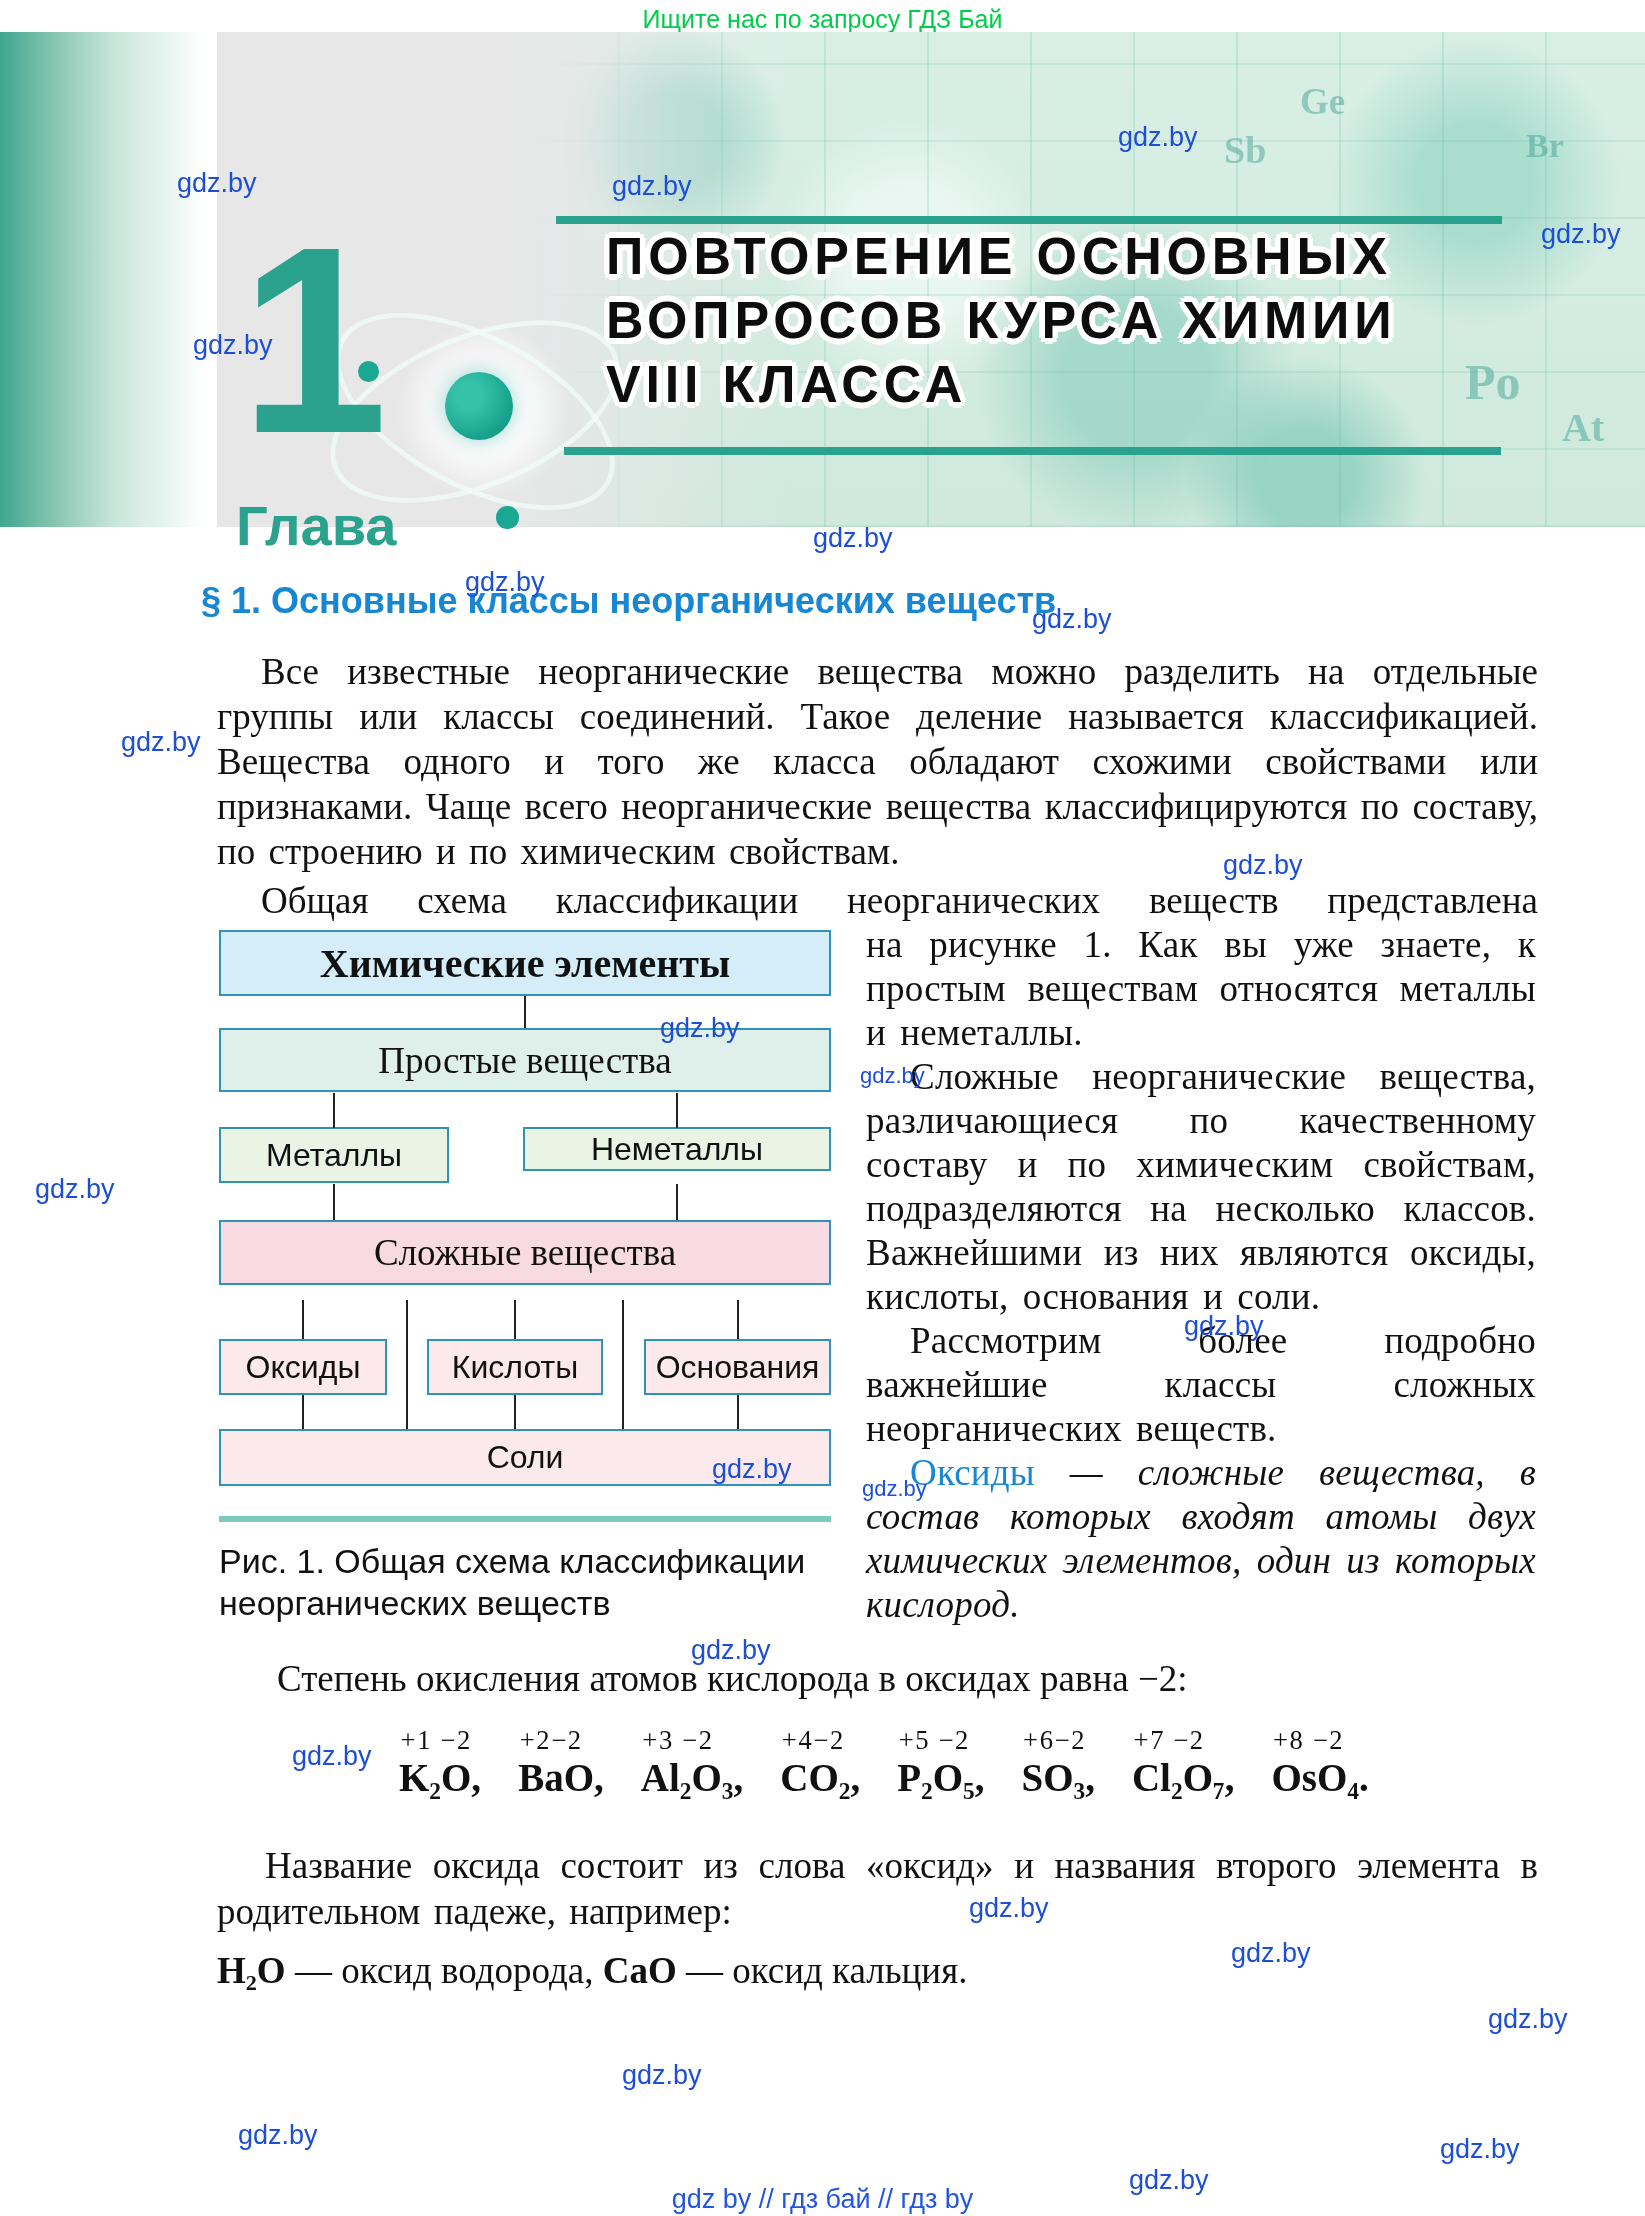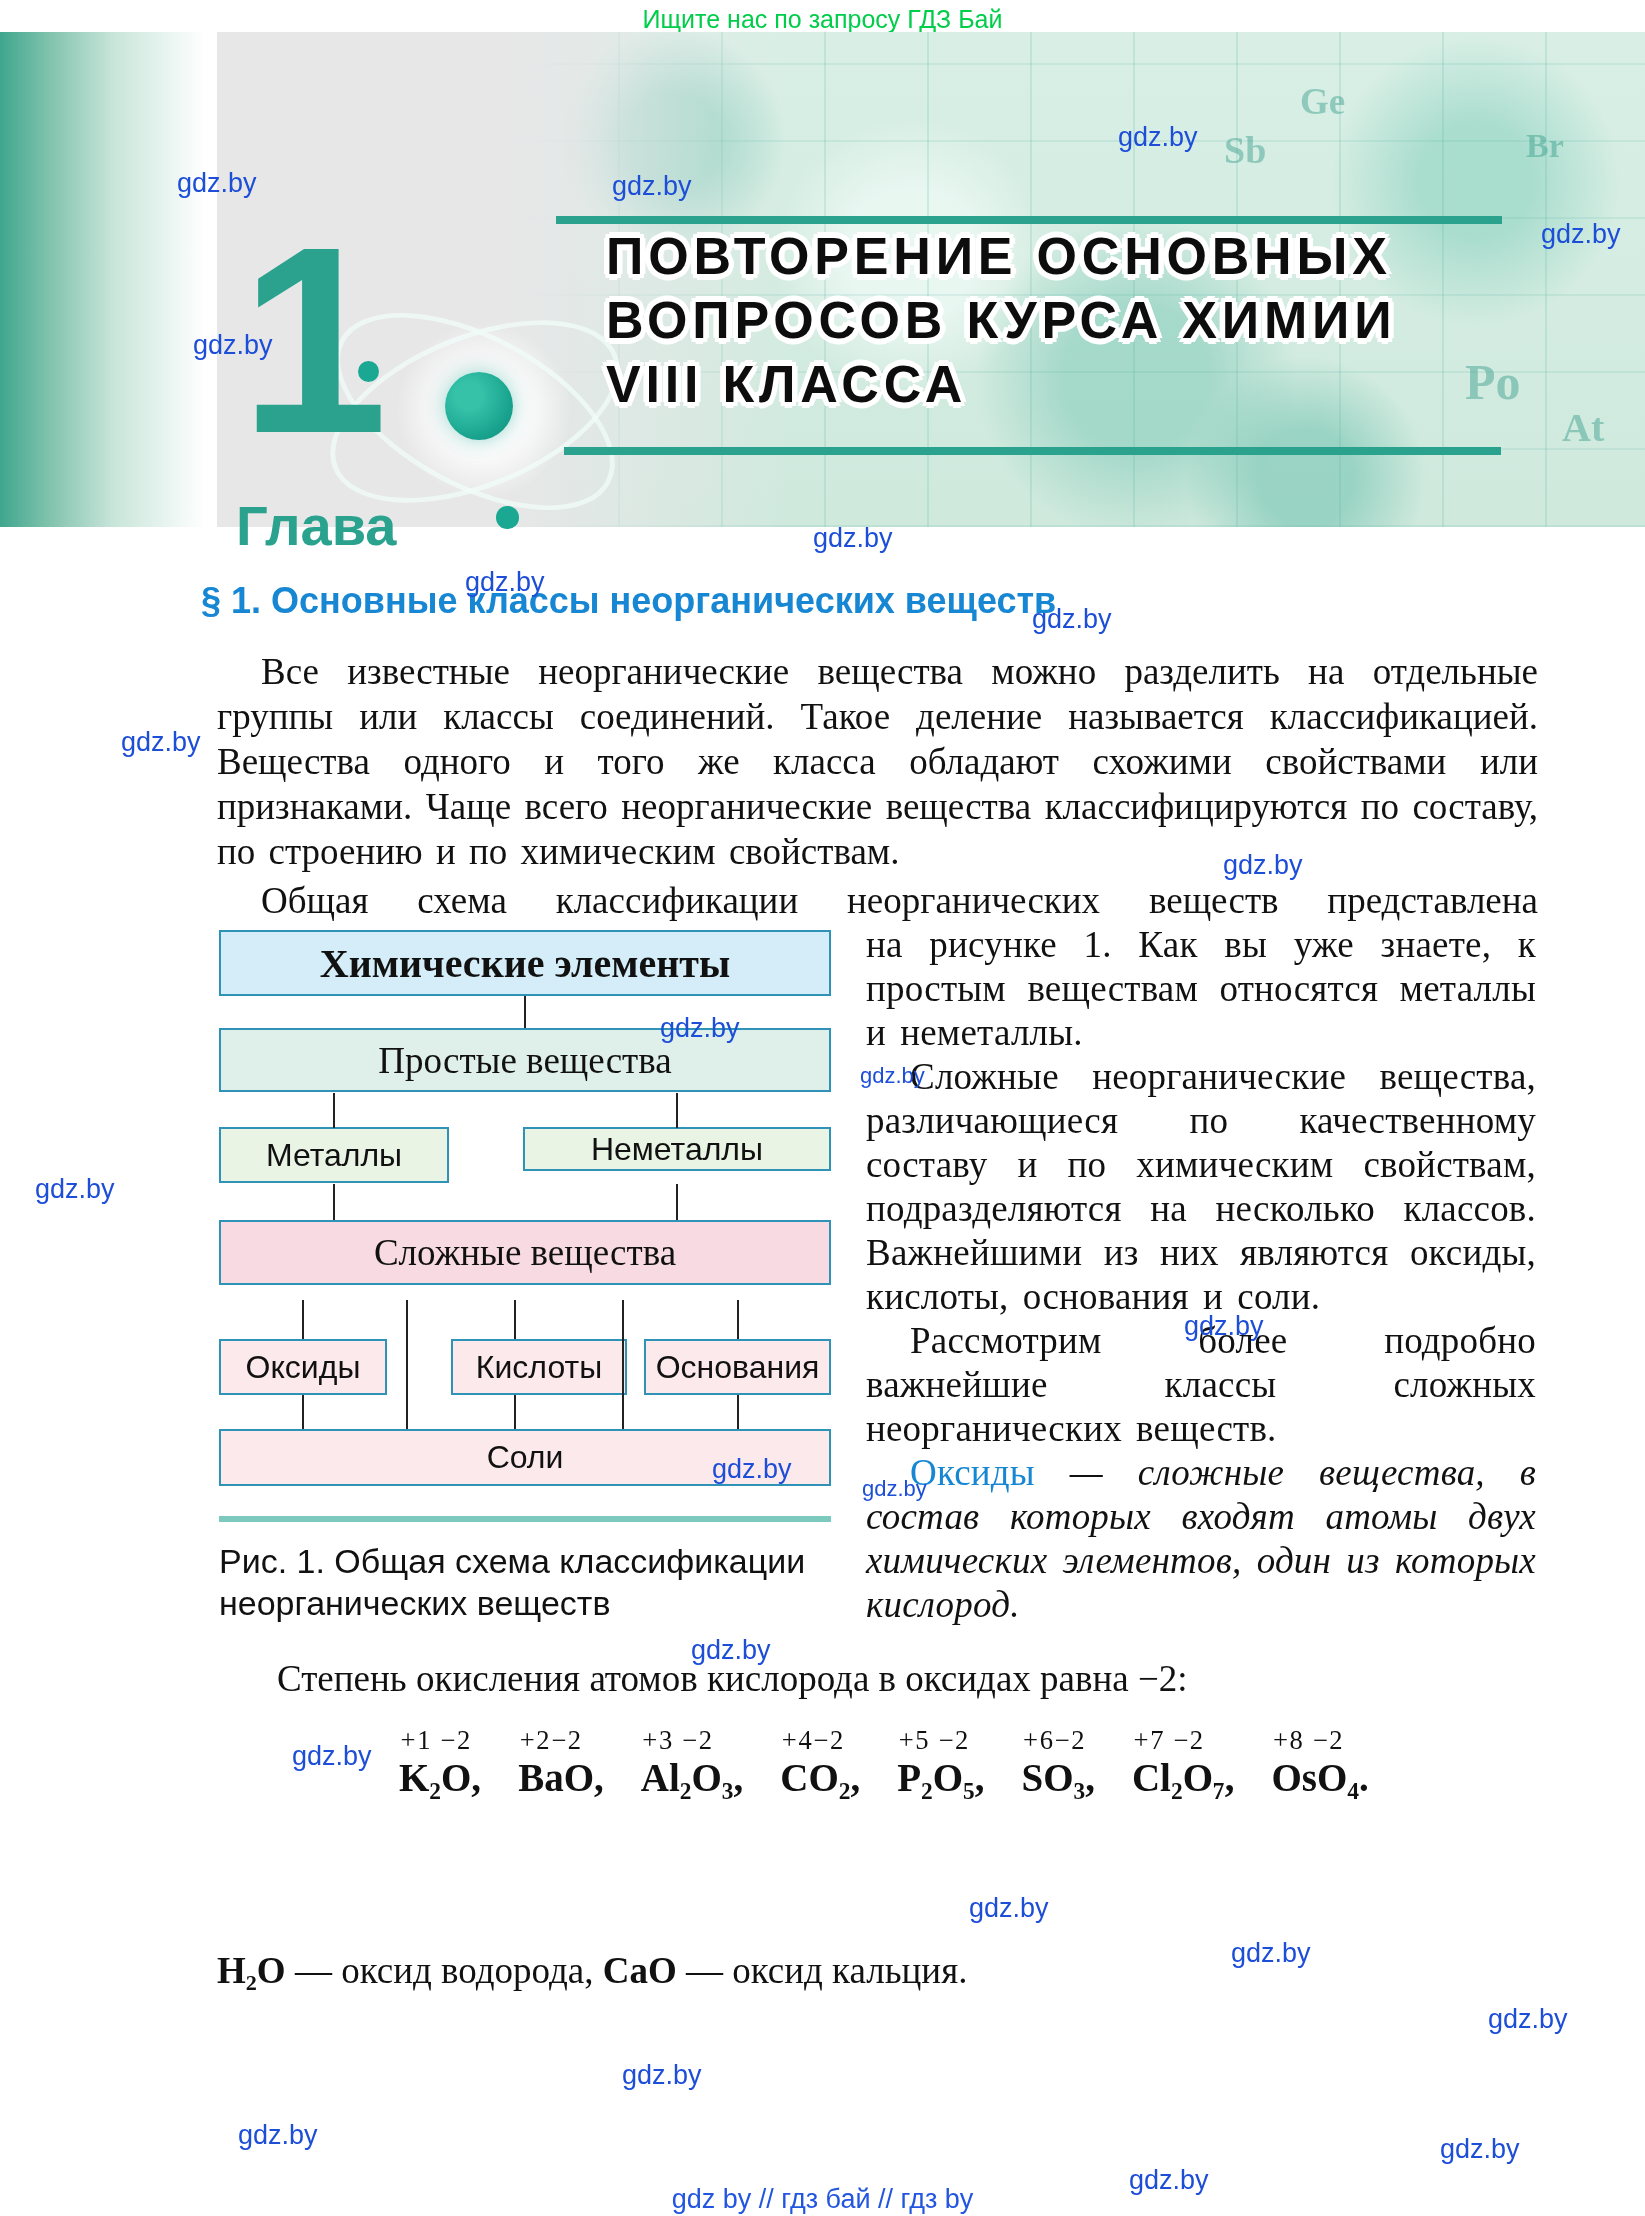--- a/index.html
+++ b/index.html
@@ -110,21 +110,21 @@
   }
   .db-serif-b { font-family:"Liberation Serif",serif; font-weight:bold; font-size:40px; }
   .db-serif   { font-family:"Liberation Serif",serif; font-size:37px; }
   .db-sans    { font-family:"Liberation Sans",sans-serif; font-size:32px; }
   .b-chem   { left:0; top:0; width:612px; height:66px; background:#d5edf8; }
   .b-simple { left:0; top:98px; width:612px; height:64px; background:#dfefea; }
   .b-metal  { left:0; top:197px; width:230px; height:56px; background:#eaf4e4; }
   .b-nonmet { left:304px; top:197px; width:308px; height:44px; background:#eaf4e4; }
   .b-complex{ left:0; top:290px; width:612px; height:65px; background:#f8dbe2;text-align:center; }
   .b-oxide  { left:0; top:409px; width:168px; height:56px; background:#fbe9ec; }
-  .b-acid   { left:208px; top:409px; width:176px; height:56px; background:#fbe9ec;margin-left:24px; }
+  .b-acid   { left:208px; top:409px; width:176px; height:56px; background:#fbe9ec; }
   .b-base   { left:425px; top:409px; width:187px; height:56px; background:#fbe9ec; }
   .b-salt   { left:0; top:499px; width:612px; height:57px; background:#fbe9ec; }
   .cline { position:absolute; width:2.4px; background:#222; }
   .divider { position:absolute; left:0; top:586px; width:612px; height:6.4px; background:#7ccabe; }
   .caption { position:absolute; left:0; top:610px; font-family:"Liberation Sans",sans-serif; font-size:34px; line-height:42px; }
   
   .wm { position:absolute; font-family:"Liberation Sans",sans-serif; font-size:27px; color:#1d4ed8; white-space:nowrap; }
   .wm.sm { font-size:22px; }
   .footer {
     position:absolute; top:2184px; left:0; width:100%; text-align:center;
@@ -241,20 +241,21 @@
     <div class="fitem">
         <span class="ox">+7 −2</span>
         <span class="f">Cl₂O₇,</span>
       </div>
     <div class="fitem">
         <span class="ox">+8 −2</span>
         <span class="f">OsO₄.</span>
       </div>
   </div>
 
+  <p class="p7">Название оксида состоит из слова «оксид» и названия второго элемента в родительном падеже, например:</p>
 
   <p class="example"><b>Н₂О</b><span> — оксид водорода, </span><b>СаО</b><span> — оксид кальция.</span></p>
 
   <div class="footer">gdz by  //  гдз бай  //  гдз by</div>
 
 <span class="wm" style="left: 612px; top: 171px;">gdz.by</span>
     <span class="wm" style="left: 1118px; top: 122px;">gdz.by</span>
     <span class="wm" style="left: 177px; top: 168px;">gdz.by</span>
     <span class="wm" style="left: 1541px; top: 219px;">gdz.by</span>
     <span class="wm" style="left: 193px; top: 330px;">gdz.by</span>

